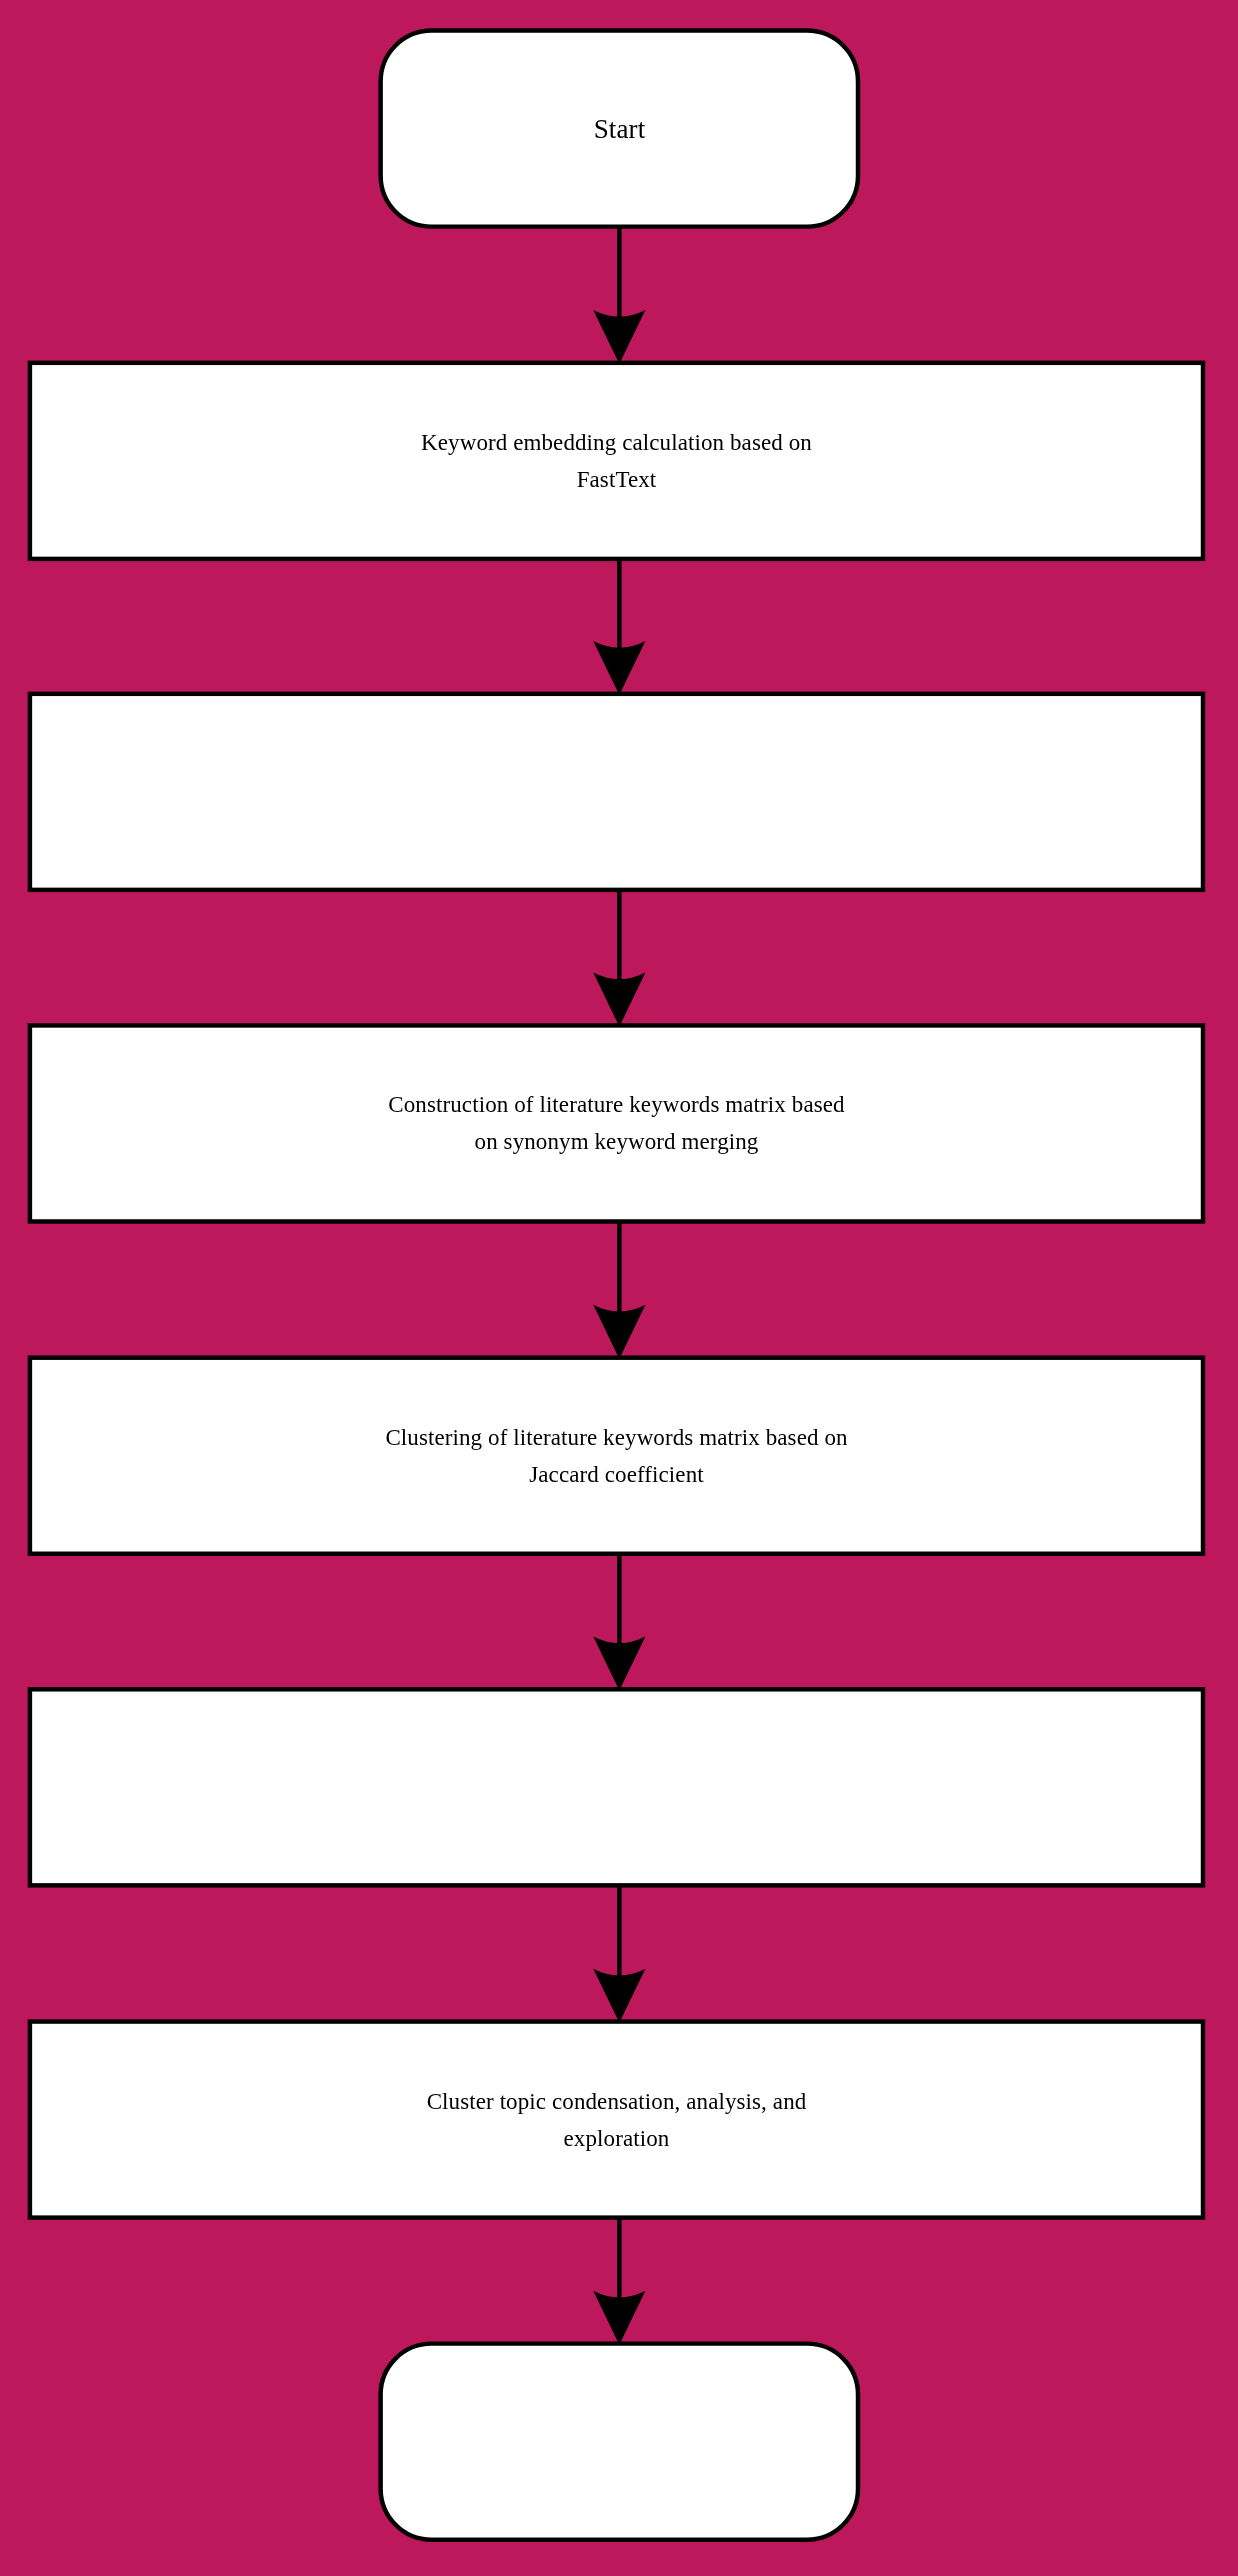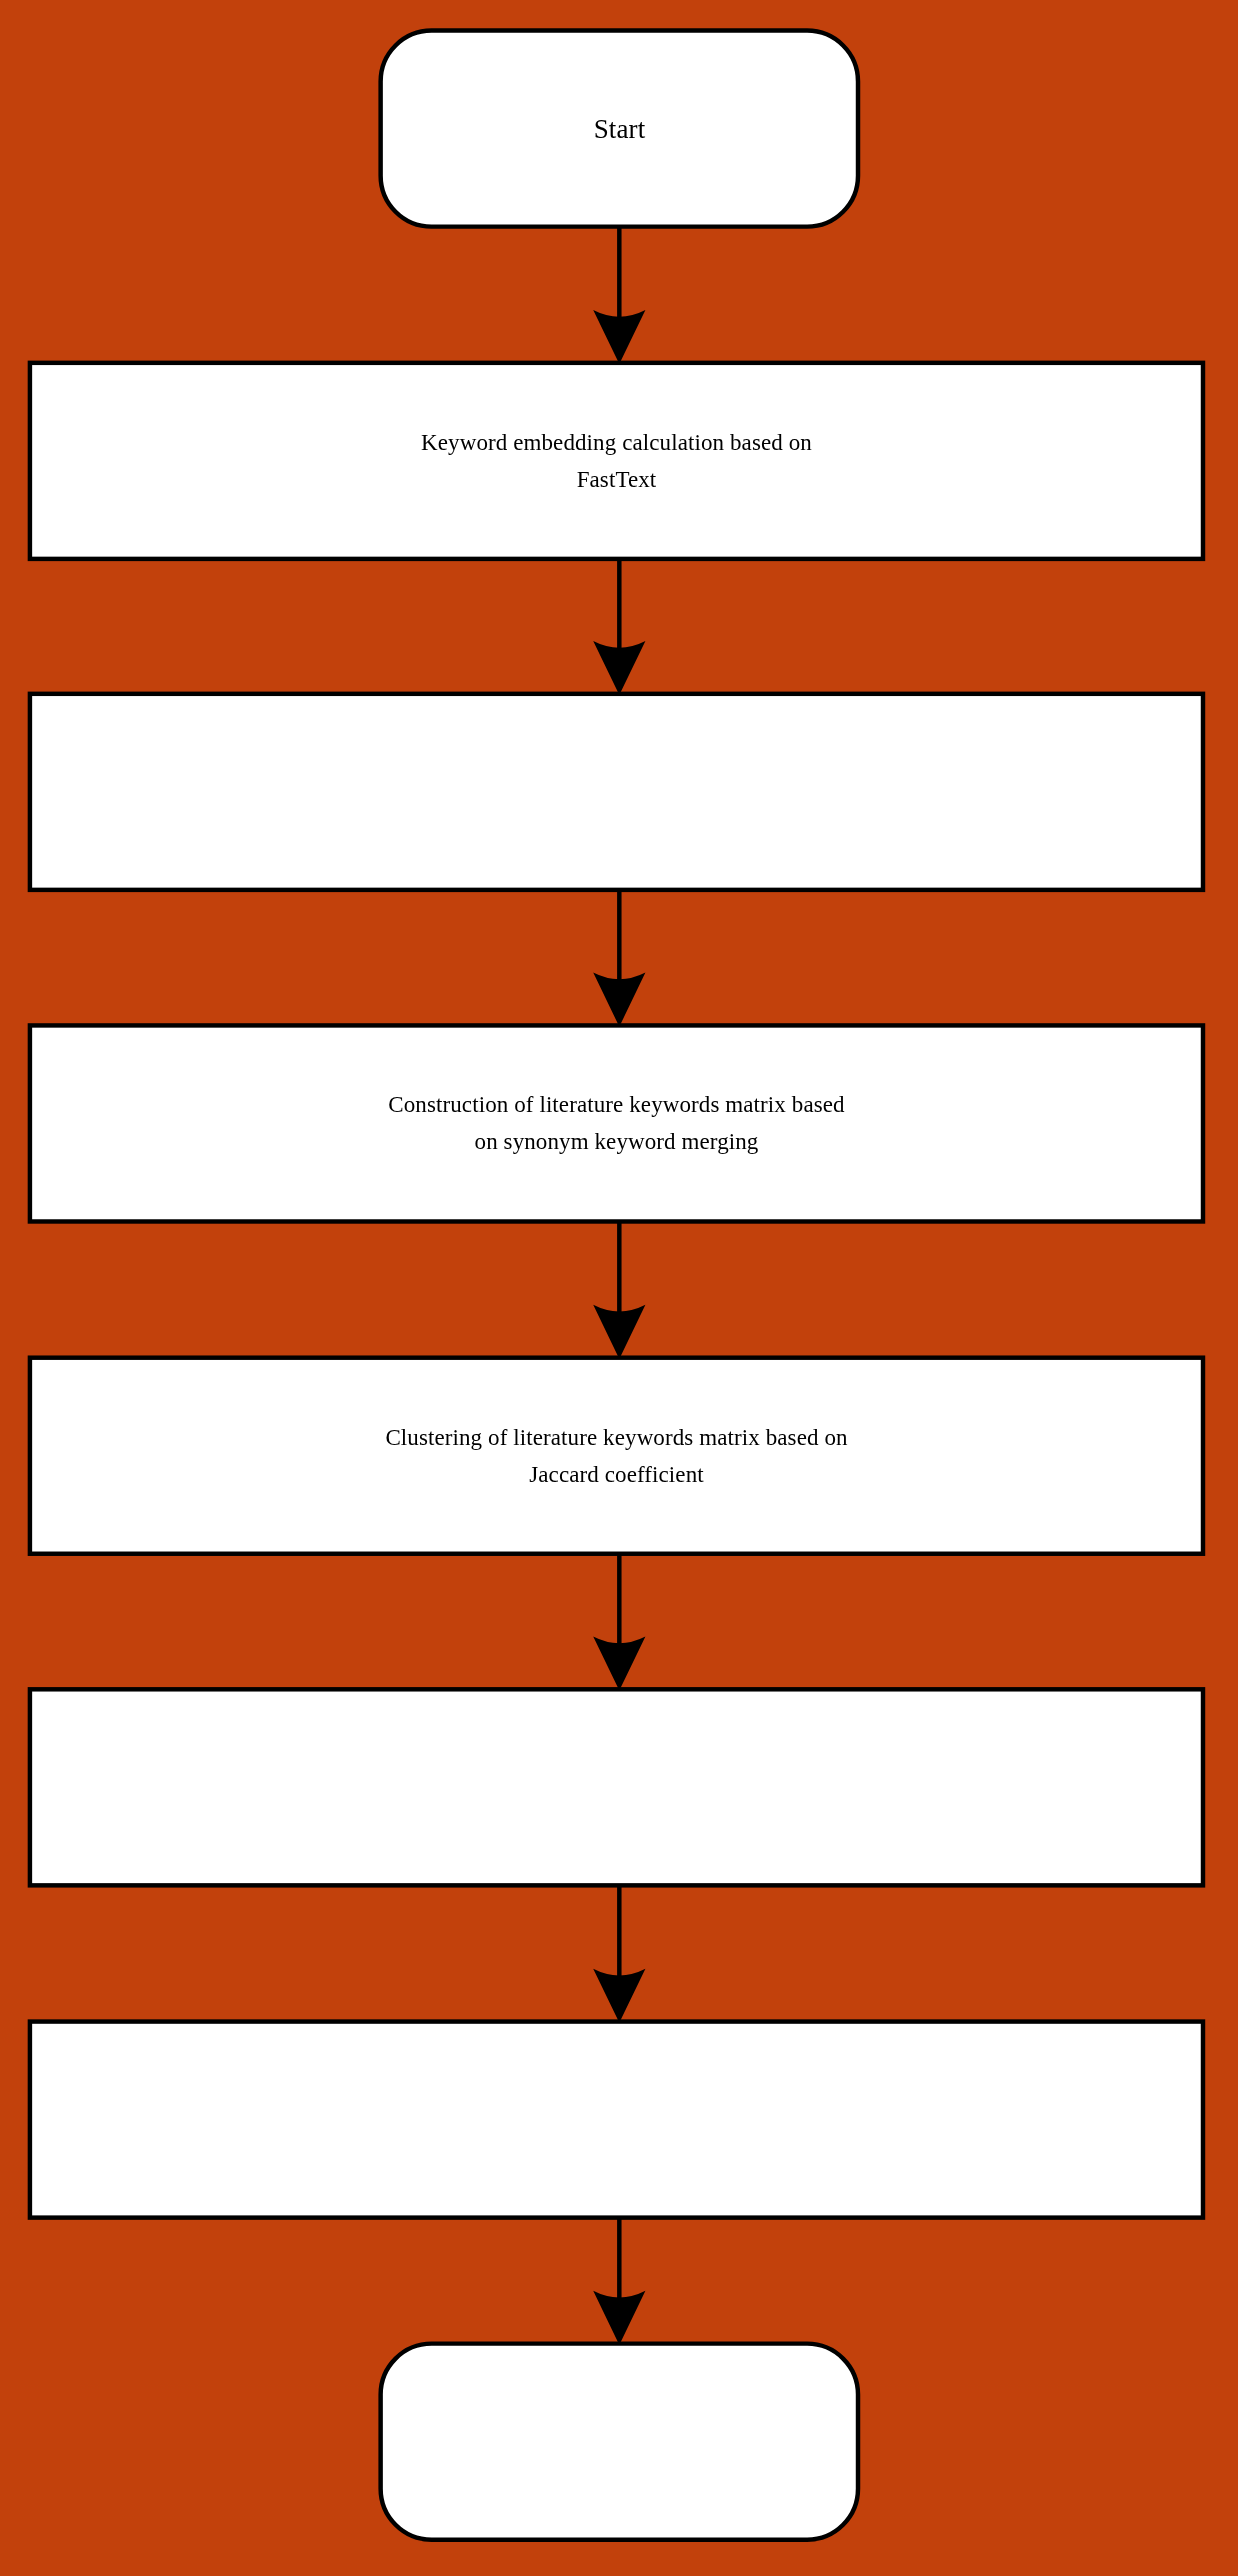--- a/index.html
+++ b/index.html
@@ -8,21 +8,21 @@
     padding: 0;
     background: #ffffff;
   }
   body {
     font-family: "Liberation Serif", "DejaVu Serif", serif;
   }
   #flow-canvas {
     position: relative;
     width: 1238px;
     height: 2576px;
-    background: #c2410c;
+    background: #be185d;
     overflow: hidden;
   }
   #flow-svg {
     position: absolute;
     left: 0;
     top: 0;
     width: 1238px;
     height: 2576px;
     display: block;
   }
@@ -127,20 +127,22 @@
 FastText</div>
 
 
   <div class="node-label process-label" style="left:30px; top:1358px; width:1173px; height:196px;">Clustering of literature keywords matrix based on
 Jaccard coefficient</div>
 
   <div class="node-label process-label" style="left:30px; top:1025px; width:1173px; height:196px;">Construction of literature keywords matrix based
 on synonym keyword merging</div>
 
 
+  <div class="node-label process-label" style="left:30px; top:2022px; width:1173px; height:196px;">Cluster topic condensation, analysis, and
+exploration</div>
 
 
   <div class="hit-area" style="left:381px; top:31px; width:477px; height:196px;"></div>
   <div class="hit-area" style="left:30px; top:363px; width:1173px; height:196px;"></div>
   <div class="hit-area" style="left:30px; top:694px; width:1173px; height:196px;"></div>
   <div class="hit-area" style="left:30px; top:1025px; width:1173px; height:196px;"></div>
   <div class="hit-area" style="left:30px; top:1358px; width:1173px; height:196px;"></div>
   <div class="hit-area" style="left:30px; top:1689px; width:1173px; height:196px;"></div>
   <div class="hit-area" style="left:30px; top:2022px; width:1173px; height:196px;"></div>
   <div class="hit-area" style="left:381px; top:2344px; width:477px; height:196px;"></div>

